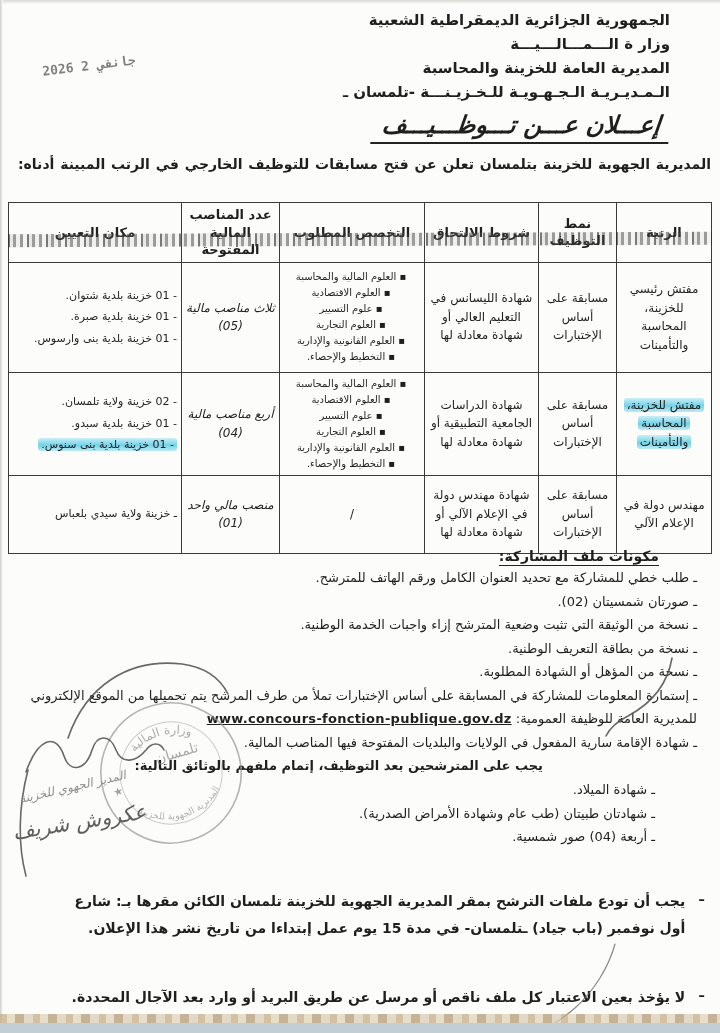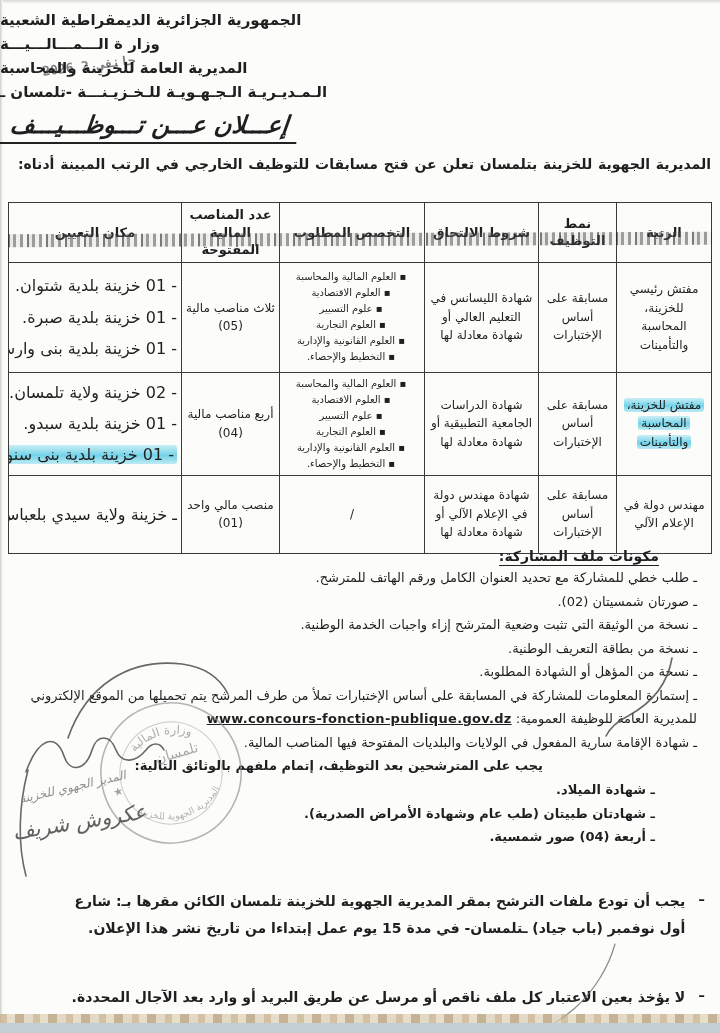--- a/index.html
+++ b/index.html
@@ -6,21 +6,21 @@
   .page{
     position:relative; width:720px; height:1033px; margin:0 auto;
     background:#fcfcfa; overflow:hidden;
     font-family:"DejaVu Sans", sans-serif; color:#1f1f1f;
     direction:rtl;
   }
   .top-edge{position:absolute;top:0;left:0;width:720px;height:4px;background:linear-gradient(180deg,#d8d8d4,#fcfcfa);}
   .left-edge{position:absolute;top:0;left:0;width:3px;height:1033px;background:linear-gradient(90deg,#cfcfca,#fcfcfa);}
 
   
-  .doc-header{position:absolute;top:8px;left:0;width:654px;text-align:left;}
+  .doc-header{position:absolute;top:8px;left:16px;width:654px;text-align:right;}
   .doc-header .h-line{font-weight:700;font-size:15px;line-height:24px;}
   .doc-header .h-line2{letter-spacing:1px;}
   .doc-title{
     display:inline-block;margin-top:6px;padding:0 10px 3px 10px;
     font-family:"DejaVu Serif", serif;font-style:italic;font-weight:700;
     font-size:24px;letter-spacing:2px;border-bottom:2px solid #222;
     transform:skewX(-6deg);
   }
   .date-stamp{
     position:absolute;top:58px;left:42px;direction:ltr;
@@ -40,22 +40,22 @@
     table-layout:fixed;width:703px;background:#fcfcfa;
   }
   table.jobs td,table.jobs th{
     border:1.6px solid #3a3a3a;vertical-align:middle;
     font-size:12px;line-height:1.55;padding:3px 4px;overflow:hidden;
   }
   table.jobs th{font-size:13px;font-weight:700;line-height:1.35;}
   .cell-center{text-align:center;}
   .cell-right{text-align:right;}
   .spec-line{font-size:10px;text-align:center;padding-right:2px;line-height:1.6;white-space:nowrap;}
-  .loc-line{font-size:16px;line-height:1.95;white-space:nowrap;}
-  .pos-label{line-height:1.7;}
+  .loc-line{font-size:11px;line-height:1.95;white-space:nowrap;}
+  .pos-label{line-height:1.7;font-style:italic;}
   .highlight{
     background:linear-gradient(180deg, rgba(112,213,235,.35) 0%, rgba(80,201,229,.8) 55%, rgba(112,213,235,.45) 100%);
     box-decoration-break:clone;-webkit-box-decoration-break:clone;
     padding:0 3px;border-radius:3px;
   }
   .noise-band{
     position:absolute;top:233px;right:8px;width:704px;height:13px;
     background:repeating-linear-gradient(90deg,
       rgba(45,45,45,.70) 0 2px, rgba(150,150,150,.22) 2px 5px,
       rgba(75,75,75,.60) 5px 8px, rgba(175,175,175,.18) 8px 12px,
@@ -65,21 +65,21 @@
 
   
   .dossier{position:absolute;top:548px;right:9px;left:9px;font-size:13px;}
   .dossier-heading{
     display:inline-block;font-size:14px;font-weight:700;margin-right:52px;
     border-bottom:1.6px solid #222;padding-bottom:1px;
   }
   .dossier-item{line-height:23.5px;padding-right:14px;}
   .url{font-weight:600;text-decoration:underline;direction:ltr;unicode-bidi:embed;letter-spacing:.3px;}
   .post-hire-intro{line-height:24px;font-weight:700;margin-right:168px;}
-  .post-hire-item{line-height:23.5px;margin-right:56px;font-weight:bold;}
+  .post-hire-item{line-height:23.5px;margin-right:56px;}
 
   
   .note{position:absolute;right:16px;display:flex;gap:14px;font-size:14px;font-weight:700;}
   .note .bullet{flex:0 0 auto;}
   .note .note-text{width:636px;line-height:1.9;text-align:right;}
   .note1{top:888px;}
   .note2{top:984px;}
 
   
   .stamp{position:absolute;left:96px;top:698px;width:150px;height:150px;transform:rotate(-16deg);opacity:.8;pointer-events:none;}

